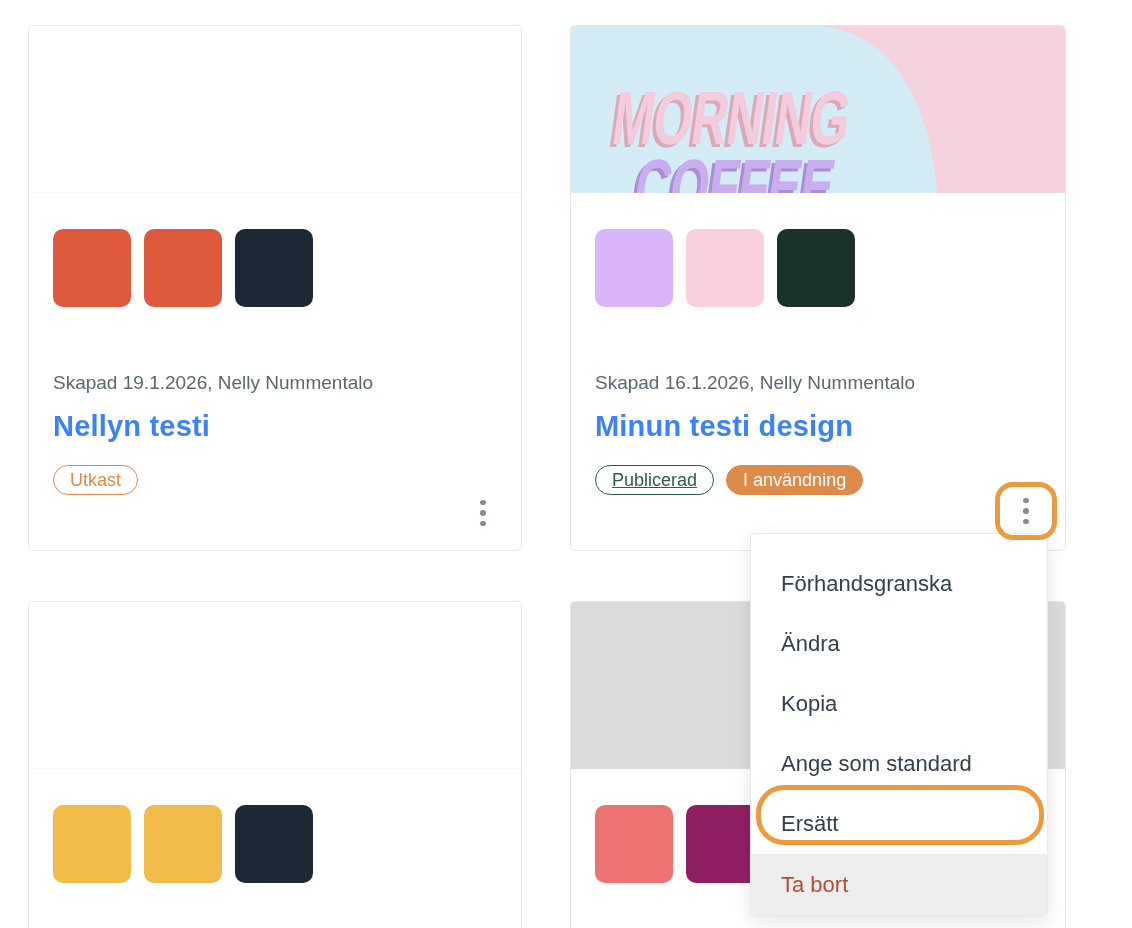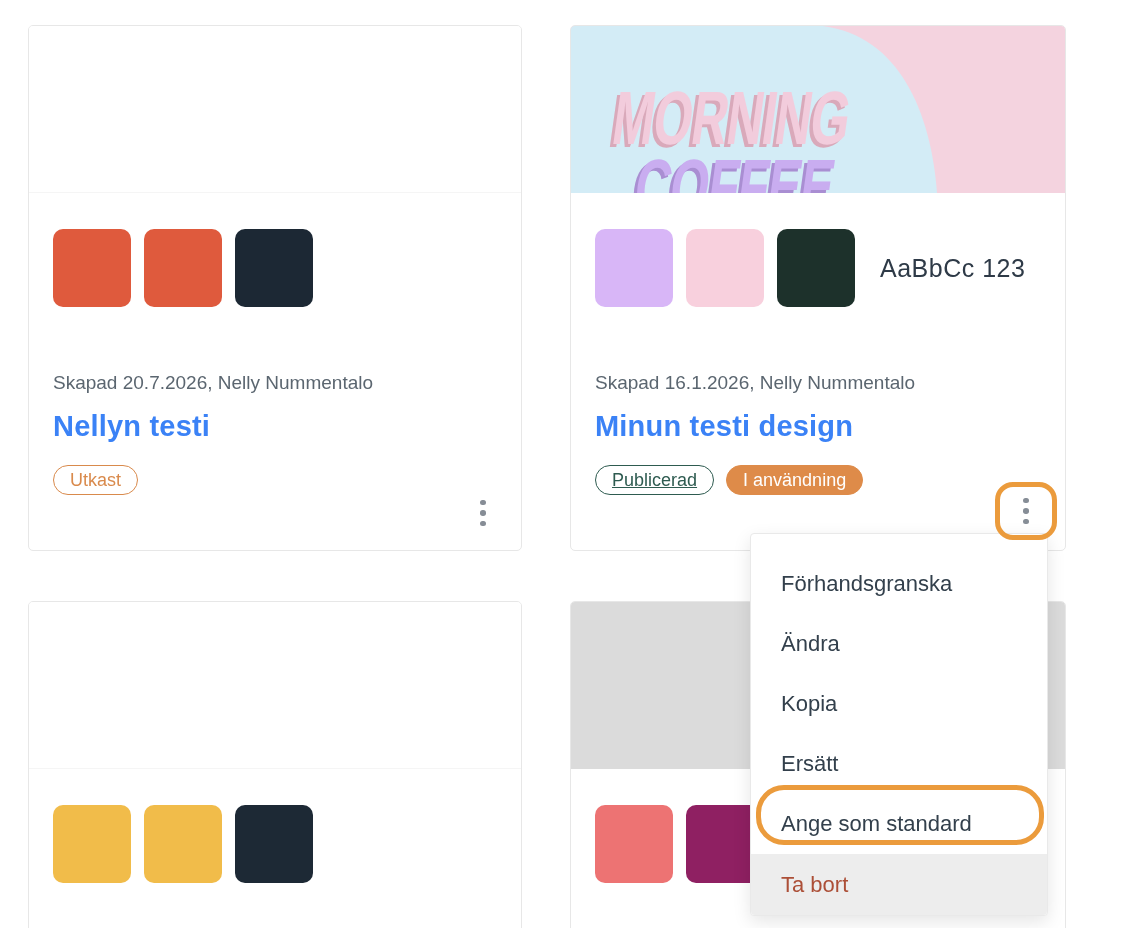--- a/index.html
+++ b/index.html
@@ -168,21 +168,21 @@
 
 <div id="screen">
 
   <div class="card" id="card-1">
     <div class="banner blank"></div>
     <div class="swatch-row">
       <div class="swatch" style="background-color: rgb(223, 90, 61);"></div>
       <div class="swatch" style="background-color: rgb(223, 90, 61);"></div>
       <div class="swatch" style="background-color: rgb(28, 40, 52);"></div>
     </div>
-    <div class="created">Skapad 20.7.2026, Nelly Nummentalo</div>
+    <div class="created">Skapad 19.1.2026, Nelly Nummentalo</div>
     <div class="card-title">Nellyn testi</div>
     <div class="badge-row">
       <div class="badge outline-orange">Utkast</div>
     </div>
     <button class="dots-btn">
       <span class="kebab">
         <span class="dot"></span>
         <span class="dot"></span>
         <span class="dot"></span>
       </span>
@@ -194,21 +194,20 @@
       <svg width="494" height="167" viewBox="0 0 494 167">
         <path d="M0 0 H252 C328 10 360 86 366 167 H0 Z" fill="#d3ecf6"></path>
       </svg>
       <div class="banner-word line1" style="color: rgb(242, 204, 220);">MORNING</div>
       <div class="banner-word line2" style="color: rgb(201, 173, 240);">COFFEE</div>
     </div>
     <div class="swatch-row">
       <div class="swatch" style="background-color: rgb(216, 182, 247);"></div>
       <div class="swatch" style="background-color: rgb(248, 208, 221);"></div>
       <div class="swatch" style="background-color: rgb(29, 49, 43);"></div>
-      <span class="font-preview">AaBbCc 123</span>
     </div>
     <div class="created">Skapad 16.1.2026, Nelly Nummentalo</div>
     <div class="card-title">Minun testi design</div>
     <div class="badge-row">
       <div class="badge outline-teal">Publicerad</div>
       <div class="badge filled-orange">I användning</div>
     </div>
     <div class="annotation-ring">
       <button class="dots-btn" style="position:static;width:auto;height:auto;">
         <span class="kebab">
@@ -234,19 +233,19 @@
     <div class="swatch-row">
       <div class="swatch" style="background-color: rgb(237, 115, 115);"></div>
       <div class="swatch" style="background-color: rgb(143, 32, 98);"></div>
     </div>
   </div>
 
   <div id="context-menu">
     <div class="menu-item">Förhandsgranska</div>
     <div class="menu-item">Ändra</div>
     <div class="menu-item">Kopia</div>
+    <div class="menu-item">Ange som standard</div>
     <div class="menu-item">Ersätt</div>
-    <div class="menu-item">Ange som standard</div>
     <div class="menu-item danger">Ta bort</div>
     <div class="menu-highlight"></div>
   </div>
 
 </div>
 
 </body></html>

